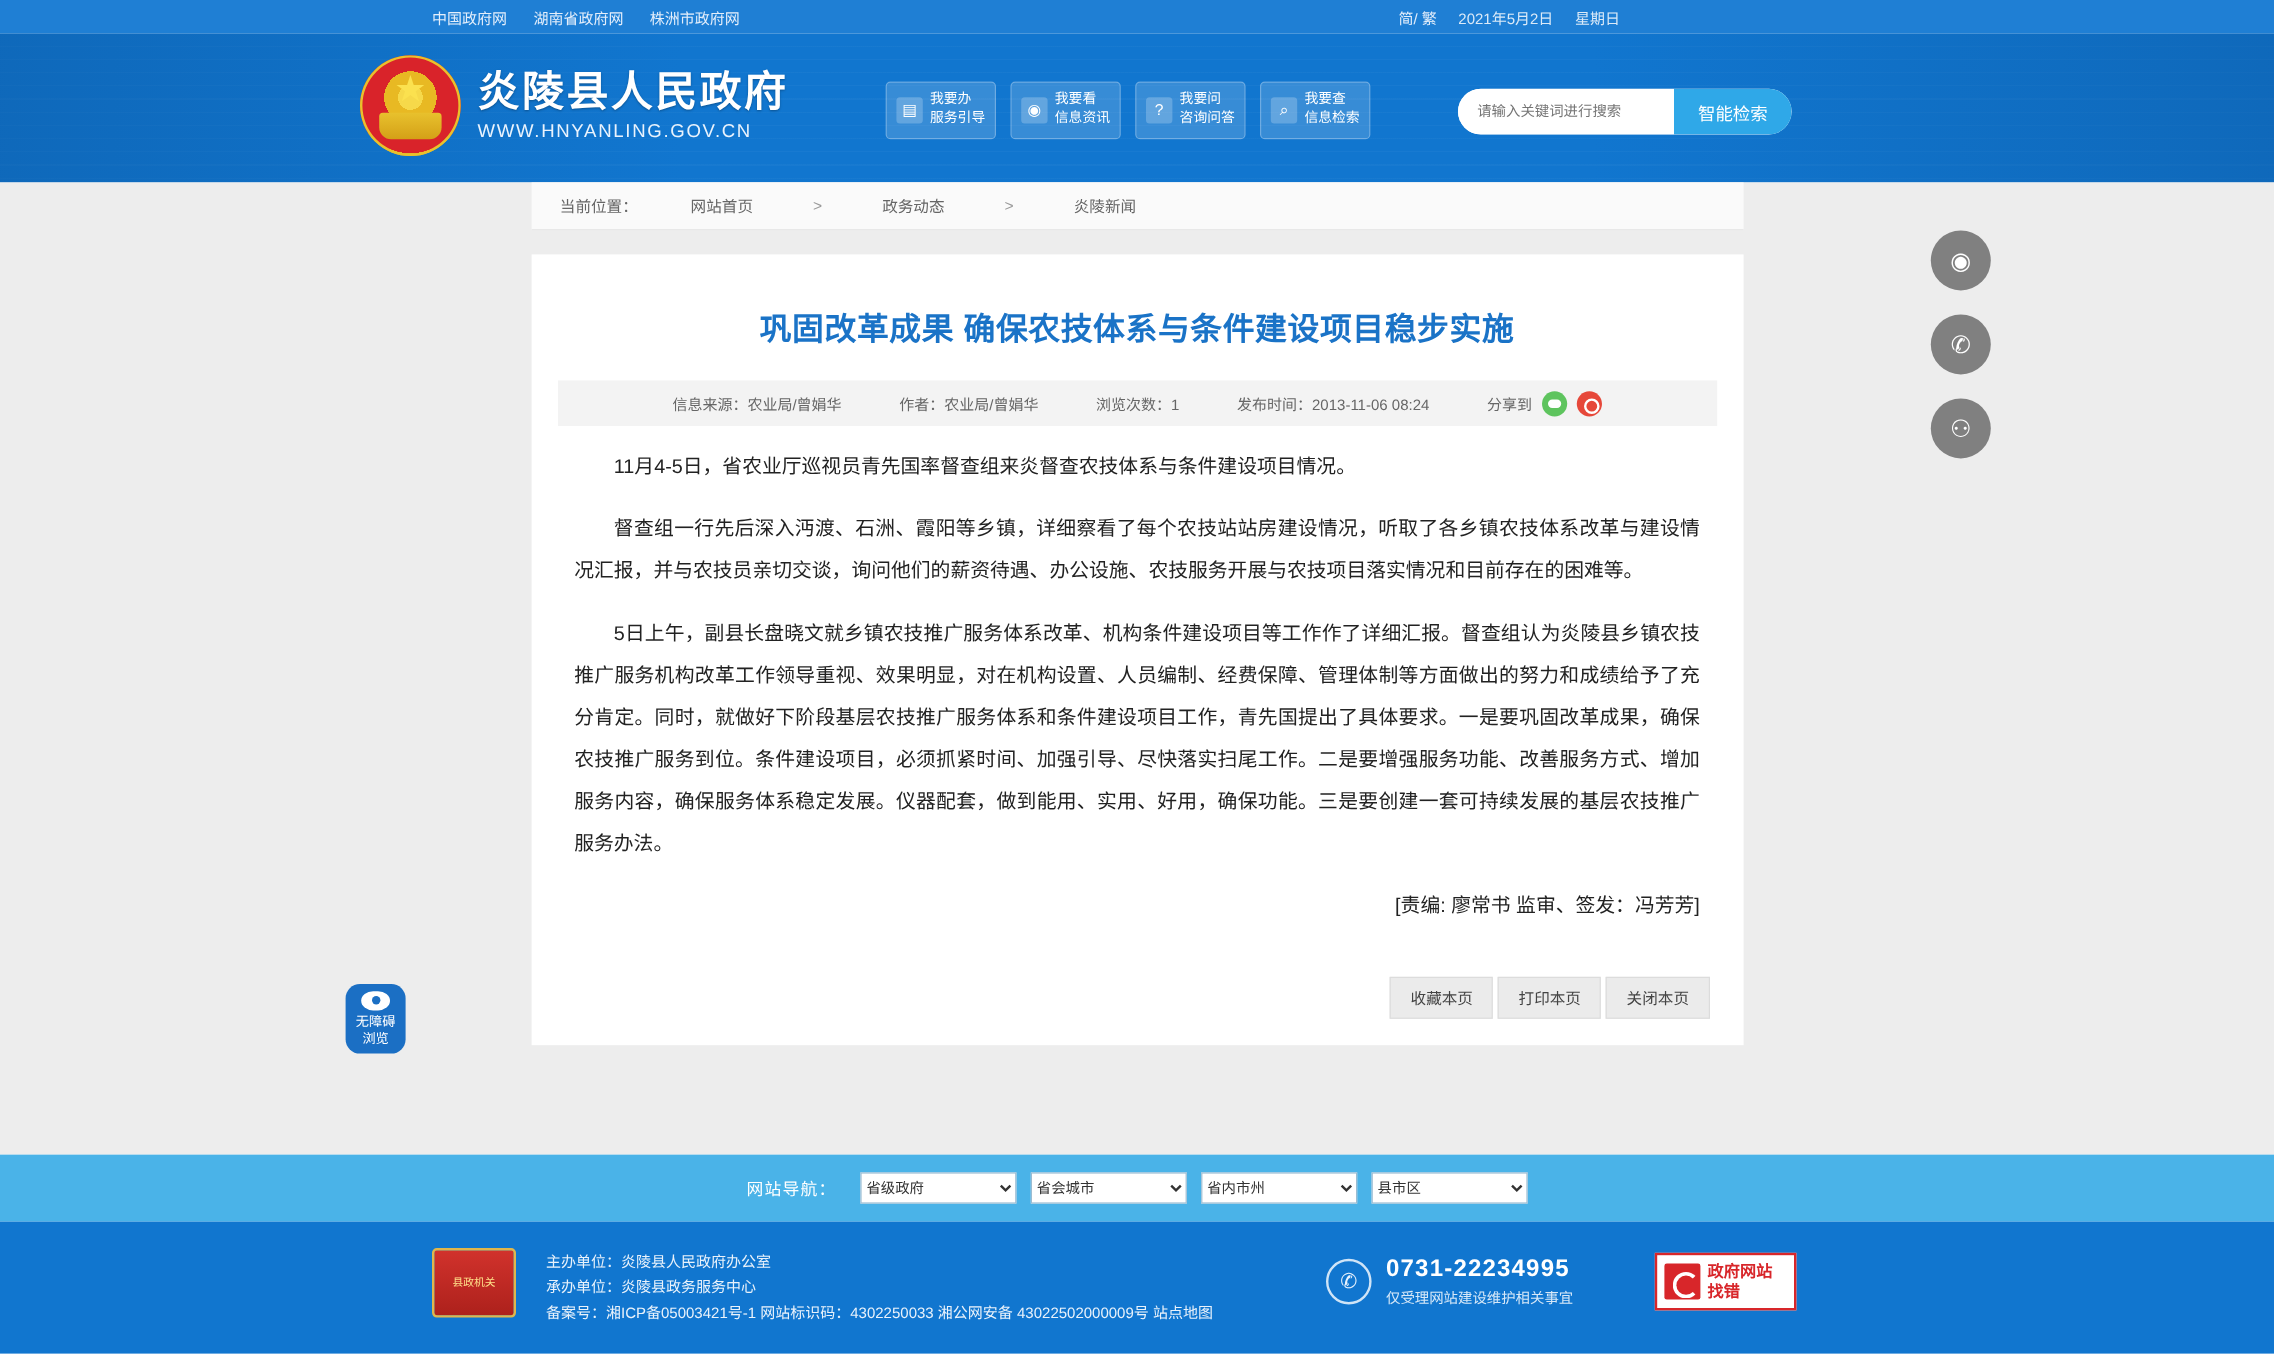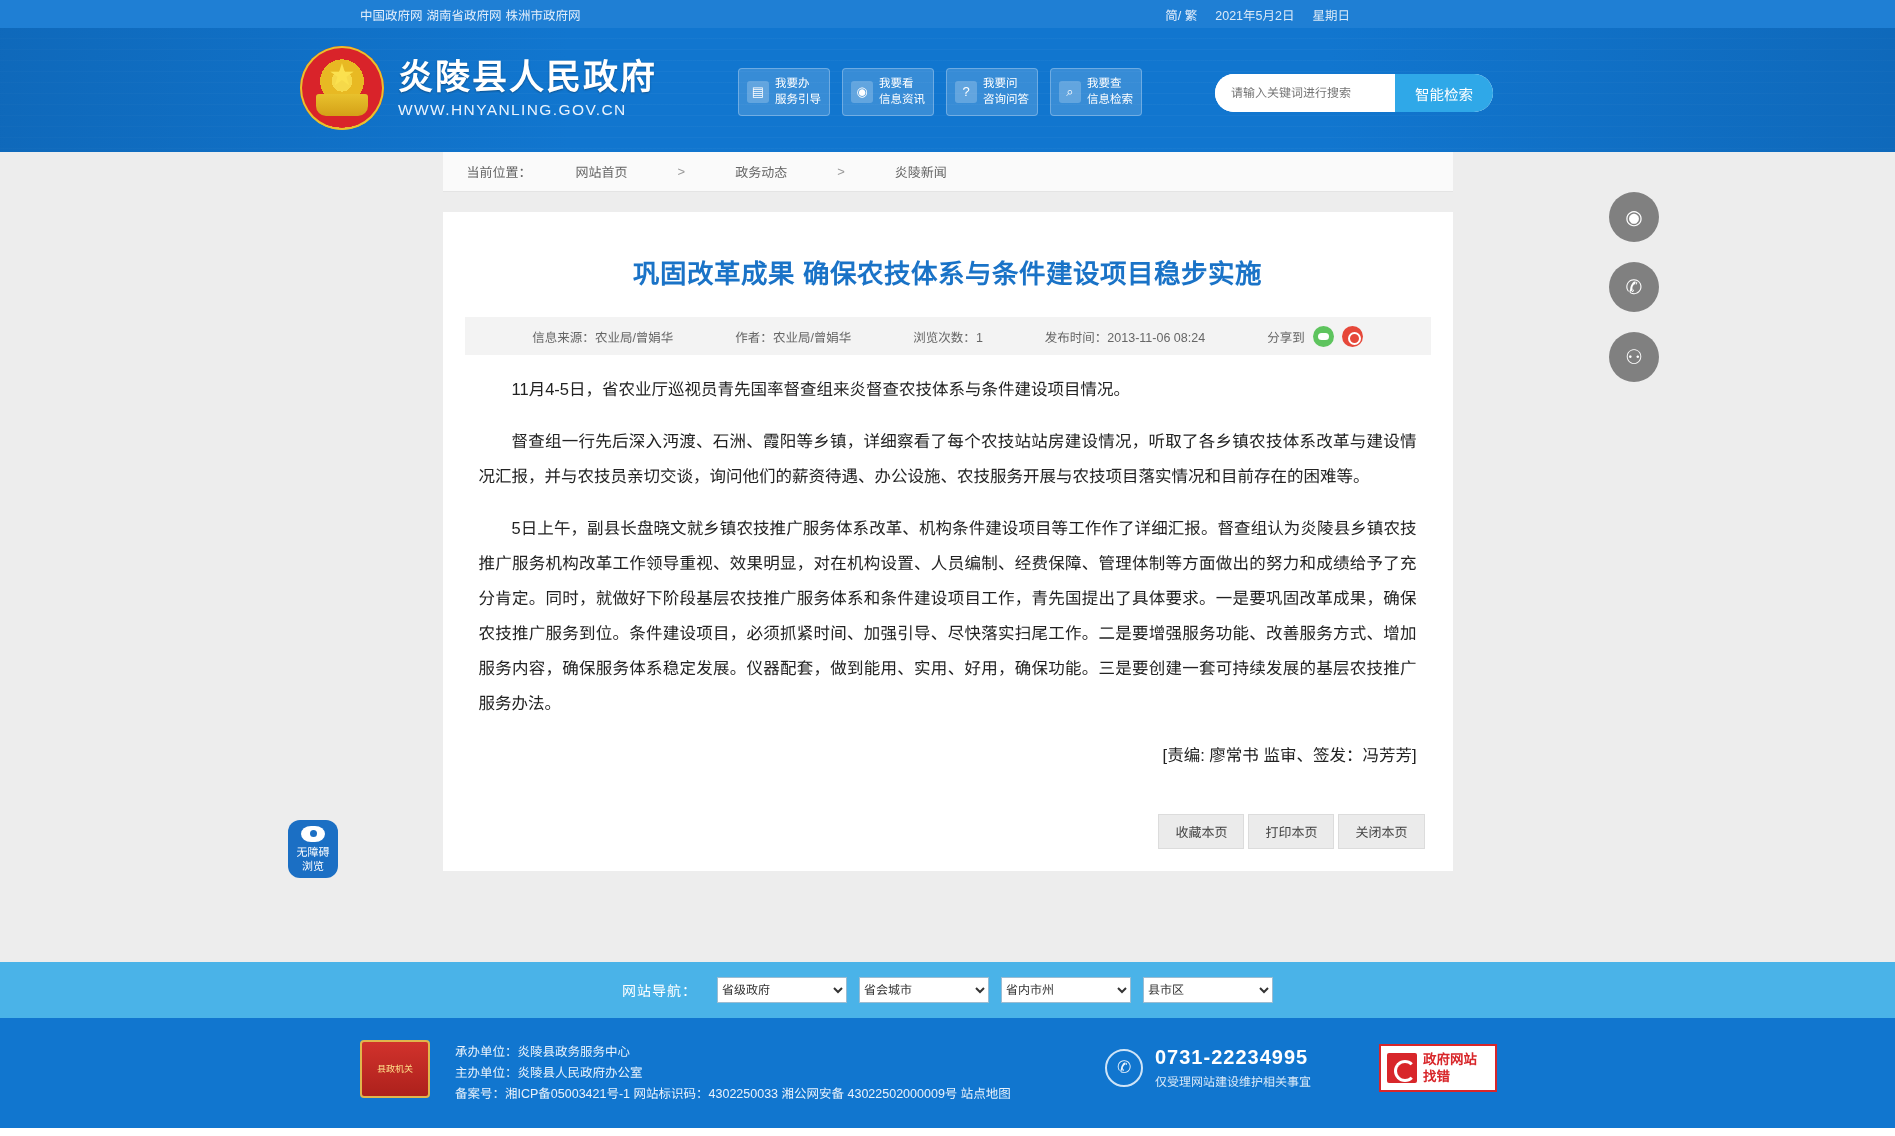--- a/index.html
+++ b/index.html
@@ -17,21 +17,21 @@
   
   .topbar {
     height:28px;
     background:#1f7fd4;
     color:#dbeaf8;
     font-size:12.5px;
     display:flex;
     align-items:center;
     position:relative;
   }
-  .topbar .left { position:absolute; left:360px; display:flex; gap:4px; }
+  .topbar .left { position:absolute; left:360px; display:flex; gap:22px; }
   .topbar .right { position:absolute; right:545px; display:flex; gap:18px; }
   .topbar a { color:#e3eefb; text-decoration:none; }
 
   
   .header {
     height:124px;
     background:#1176cf;
     background-image:
       linear-gradient(90deg, rgba(13,94,170,.55) 0%, rgba(17,118,207,.15) 30%, rgba(17,118,207,.15) 70%, rgba(13,94,170,.55) 100%),
       repeating-linear-gradient(transparent 0 10px, rgba(255,255,255,.035) 10px 11px);
@@ -115,21 +115,21 @@
     background:#fff; margin-top:20px; padding:34px 22px 16px;
     min-height:545px;
   }
   .title {
     text-align:center; color:#1a73c7; font-size:26.5px; font-weight:bold;
     letter-spacing:.5px; margin:6px 0 26px;
   }
   .meta {
     background:#f3f3f3; height:38px;
     display:flex; align-items:center; justify-content:center;
-    gap:62px; font-size:12.5px; color:#666;
+    gap:48px; font-size:12.5px; color:#666;
   }
   .meta .share{display:flex;align-items:center;gap:8px;}
   .ico-circ{width:21px;height:21px;border-radius:50%;display:inline-block;}
   .ico-wx{background:#5ec45e;position:relative;}
   .ico-wx::after{content:"";position:absolute;left:5px;top:7px;width:11px;height:7px;background:#fff;border-radius:4px;}
   .ico-wb{background:#e6483a;position:relative;}
   .ico-wb::after{content:"";position:absolute;left:6px;top:6px;width:9px;height:9px;border-radius:50%;border:2px solid #fff;}
 
   .body-text{ padding:0 14px; }
   .body-text p{
@@ -349,22 +349,22 @@
   <select>
     <option>县市区</option>
   </select>
 </div>
 
 <div class="footer">
   <div class="f-seal">
     <span>县政机关</span>
   </div>
   <div class="f-text">
+    <div>主办单位：炎陵县人民政府办公室</div>
     <div>承办单位：炎陵县政务服务中心</div>
-    <div>主办单位：炎陵县人民政府办公室</div>
     <div>备案号：湘ICP备05003421号-1 网站标识码：4302250033 湘公网安备 43022502000009号 站点地图</div>
   </div>
   <div class="f-phone">
     <div class="ring">✆</div>
     <div>
       <div class="num">0731-22234995</div>
       <div class="sub">仅受理网站建设维护相关事宜</div>
     </div>
   </div>
   <div class="f-badge">

